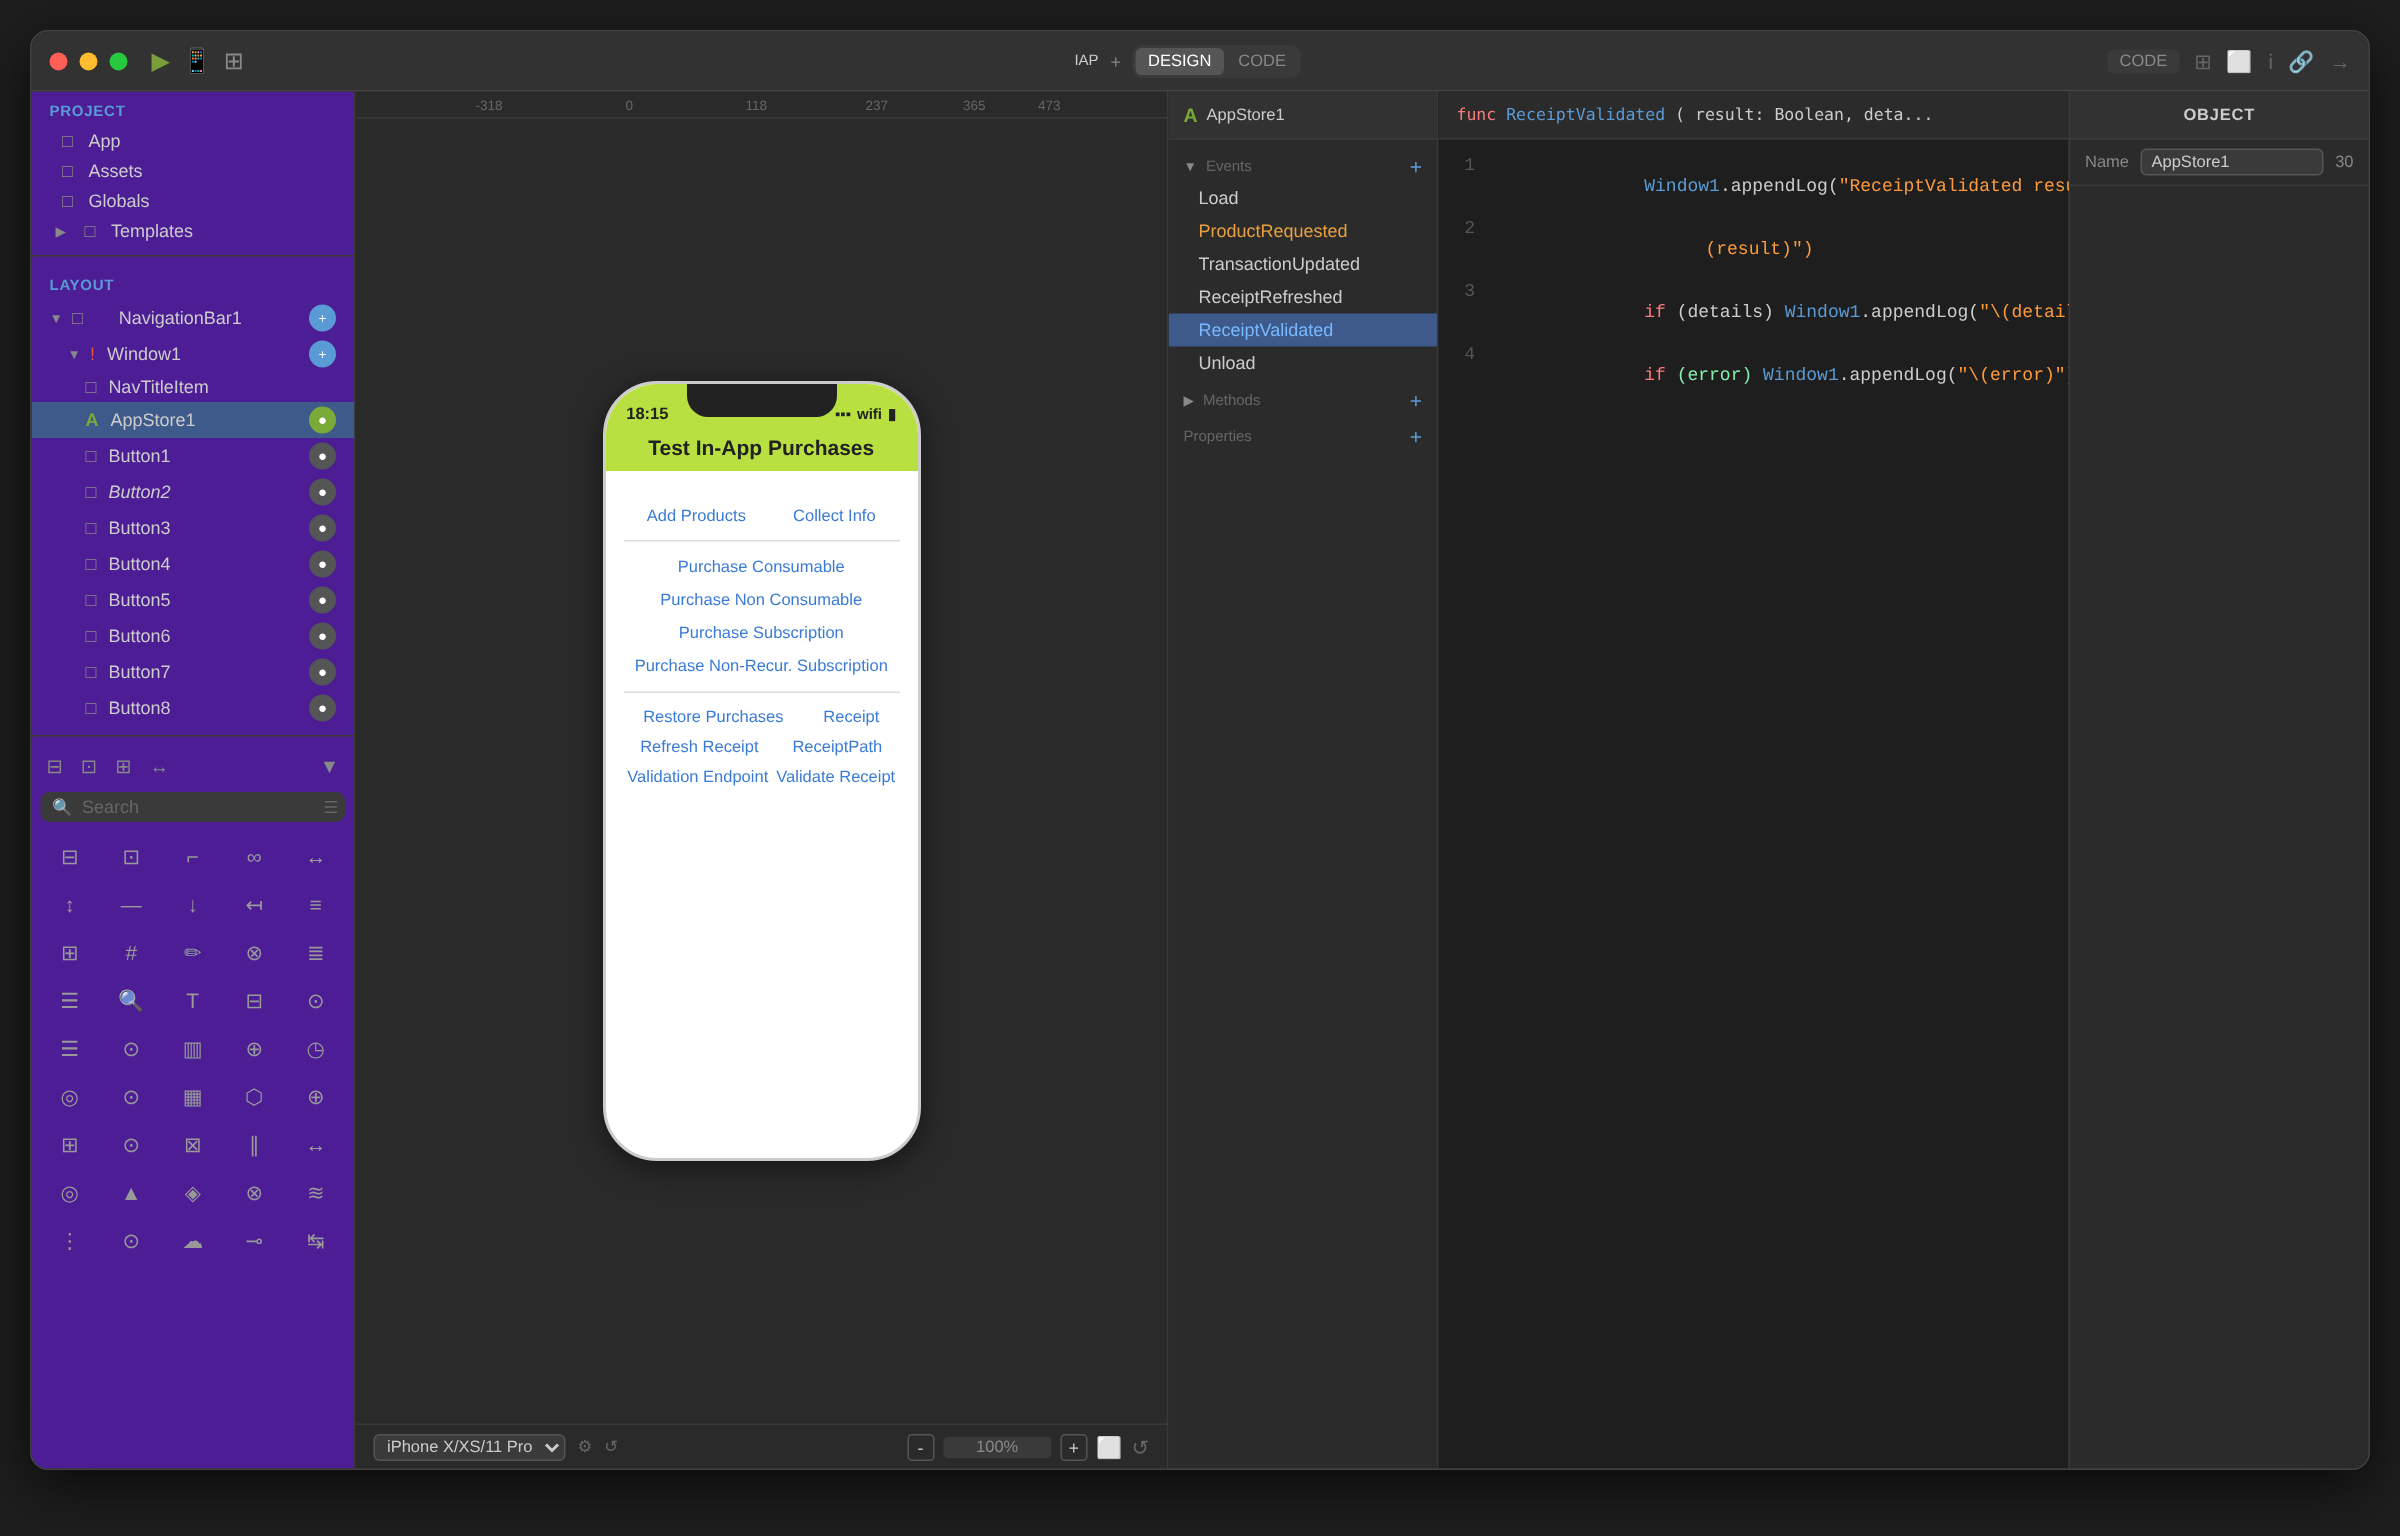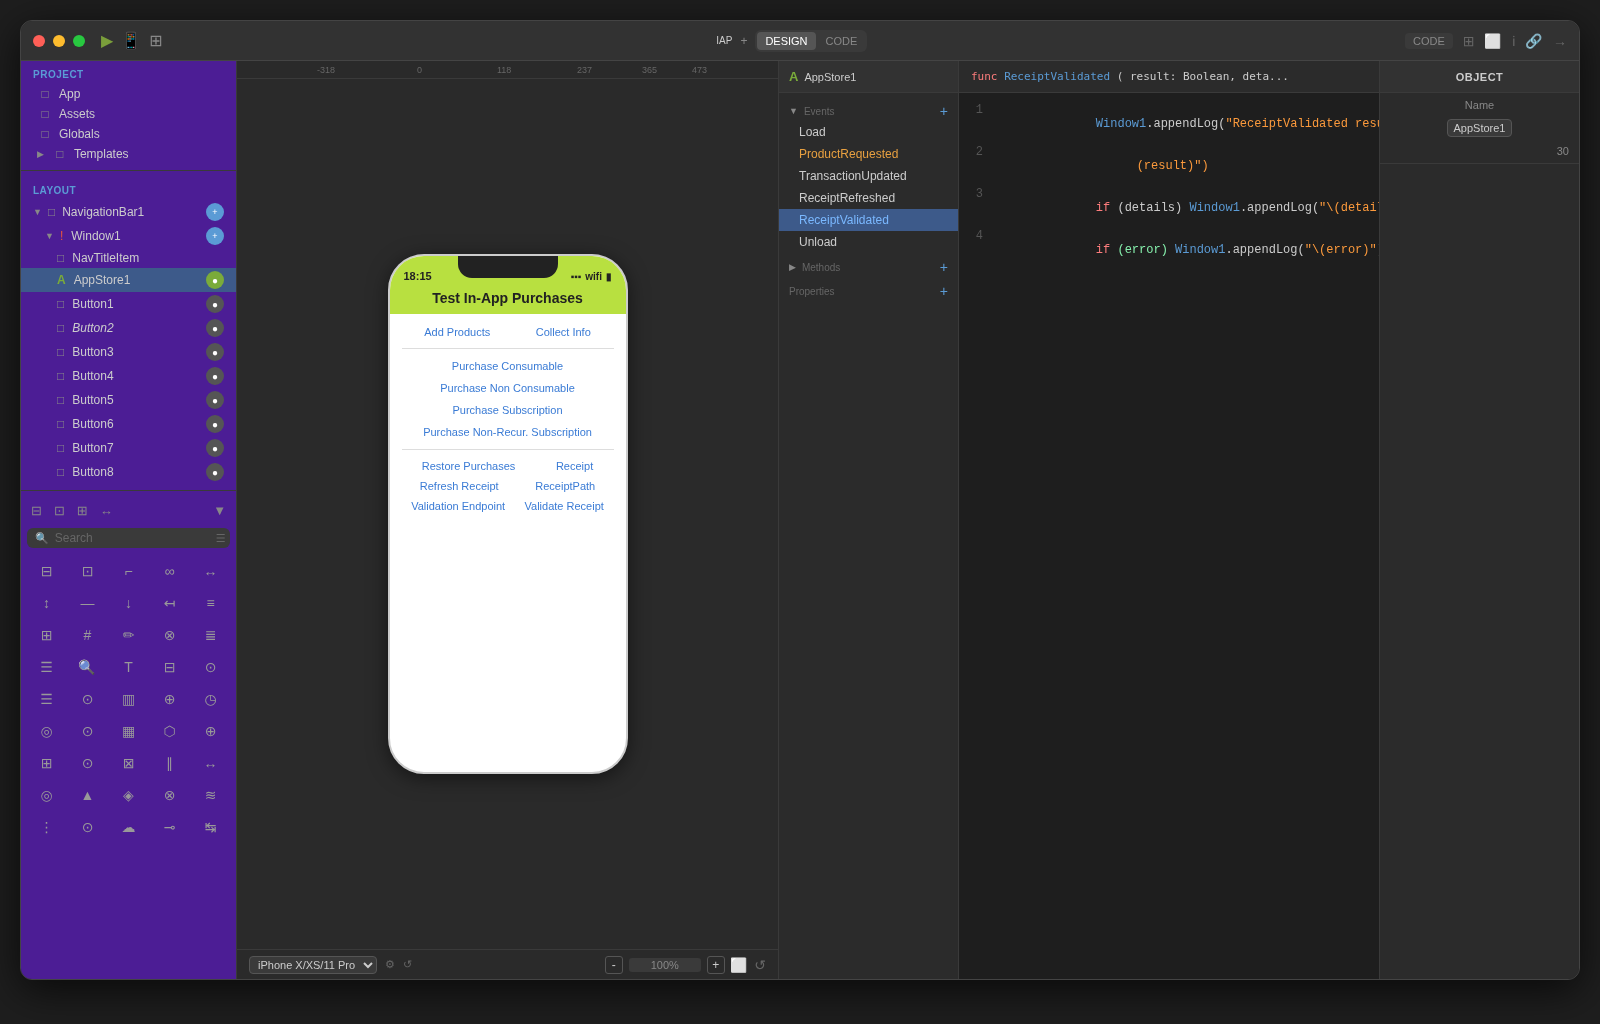--- a/index.html
+++ b/index.html
@@ -233,21 +233,21 @@
       flex: 1;
       overflow: auto;
       display: flex;
       align-items: center;
       justify-content: center;
       padding: 30px;
     }
 
     
     .phone-mockup {
-      width: 240px;
+      width: 212px;
       height: 520px;
       background: white;
       border-radius: 36px;
       border: 2px solid #ccc;
       overflow: hidden;
       position: relative;
       box-shadow: 0 4px 20px rgba(0,0,0,0.5);
     }
 
     .phone-notch {
@@ -279,21 +279,21 @@
       background: #b8e040;
       padding: 6px 12px 8px;
       text-align: center;
       font-size: 14px;
       font-weight: 600;
       color: #222;
     }
 
     .phone-body {
       background: white;
-      padding: 8px 0;
+      padding: 20px 0;
       flex: 1;
     }
 
     .phone-divider {
       height: 1px;
       background: #ddd;
       margin: 6px 12px;
     }
 
     .phone-row {
@@ -461,21 +461,20 @@
       color: #ccc;
       letter-spacing: 0.5px;
       border-bottom: 1px solid #3a3a3a;
     }
     .object-row {
       display: flex;
       align-items: center;
       padding: 6px 10px;
       gap: 8px;
       border-bottom: 1px solid #3a3a3a;
-      flex-direction: column;
     }
     .object-label { font-size: 11px; color: #888; }
     .object-value {
       background: #3a3a3a;
       border: 1px solid #555;
       border-radius: 4px;
       padding: 2px 6px;
       font-size: 11px;
       color: #ccc;
       flex: 1;
@@ -565,21 +564,21 @@
         <span>Templates</span>
       </div>
 
       <div class="sidebar-divider"></div>
 
       <div class="sidebar-section-header">LAYOUT</div>
 
       <div class="sidebar-tree-item">
         <span class="tree-arrow">▼</span>
         <span style="font-size:12px; color:#888;">□</span>
-        <span style="margin-left:3px;">NavigationBar1</span>
+        <span style="margin-left:20px;">NavigationBar1</span>
         <div class="badge">+</div>
       </div>
       <div class="sidebar-tree-item indent-1">
         <span class="tree-arrow">▼</span>
         <span style="font-size:12px; color:#e8553e;">!</span>
         <span style="margin-left:4px;">Window1</span>
         <div class="badge">+</div>
       </div>
       <div class="sidebar-tree-item indent-2">
         <span style="font-size:12px; color:#888;">□</span>

